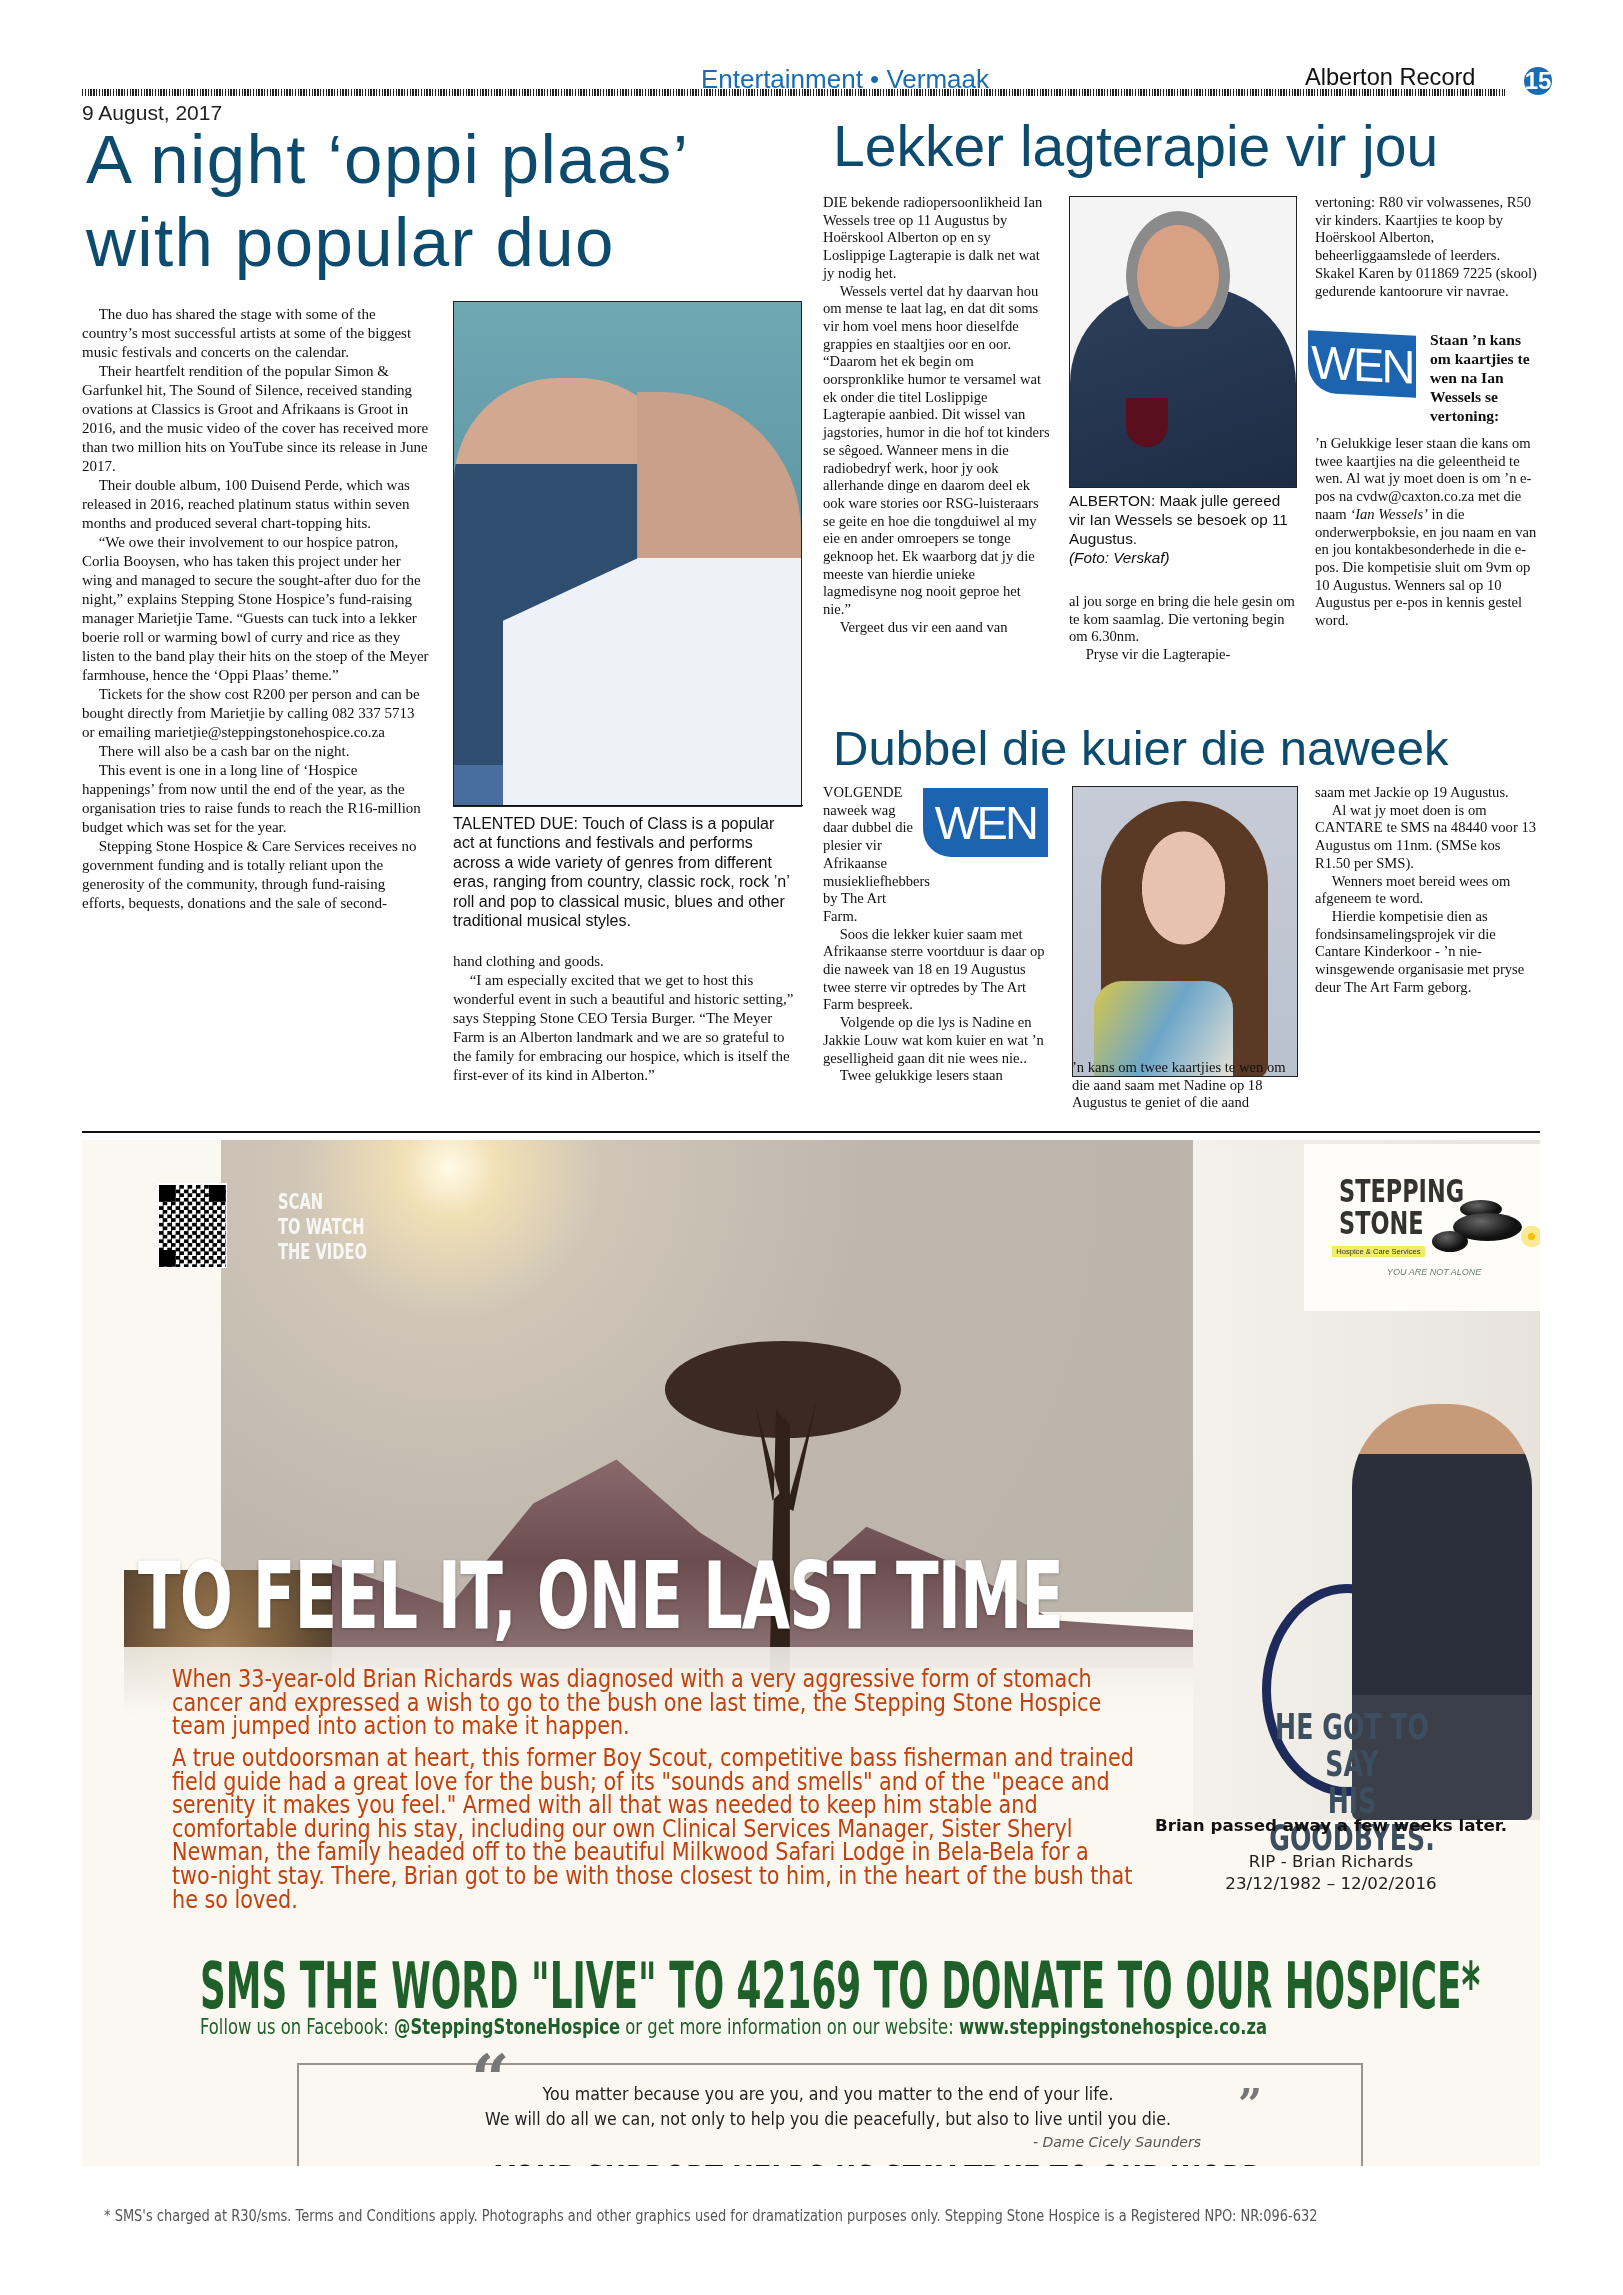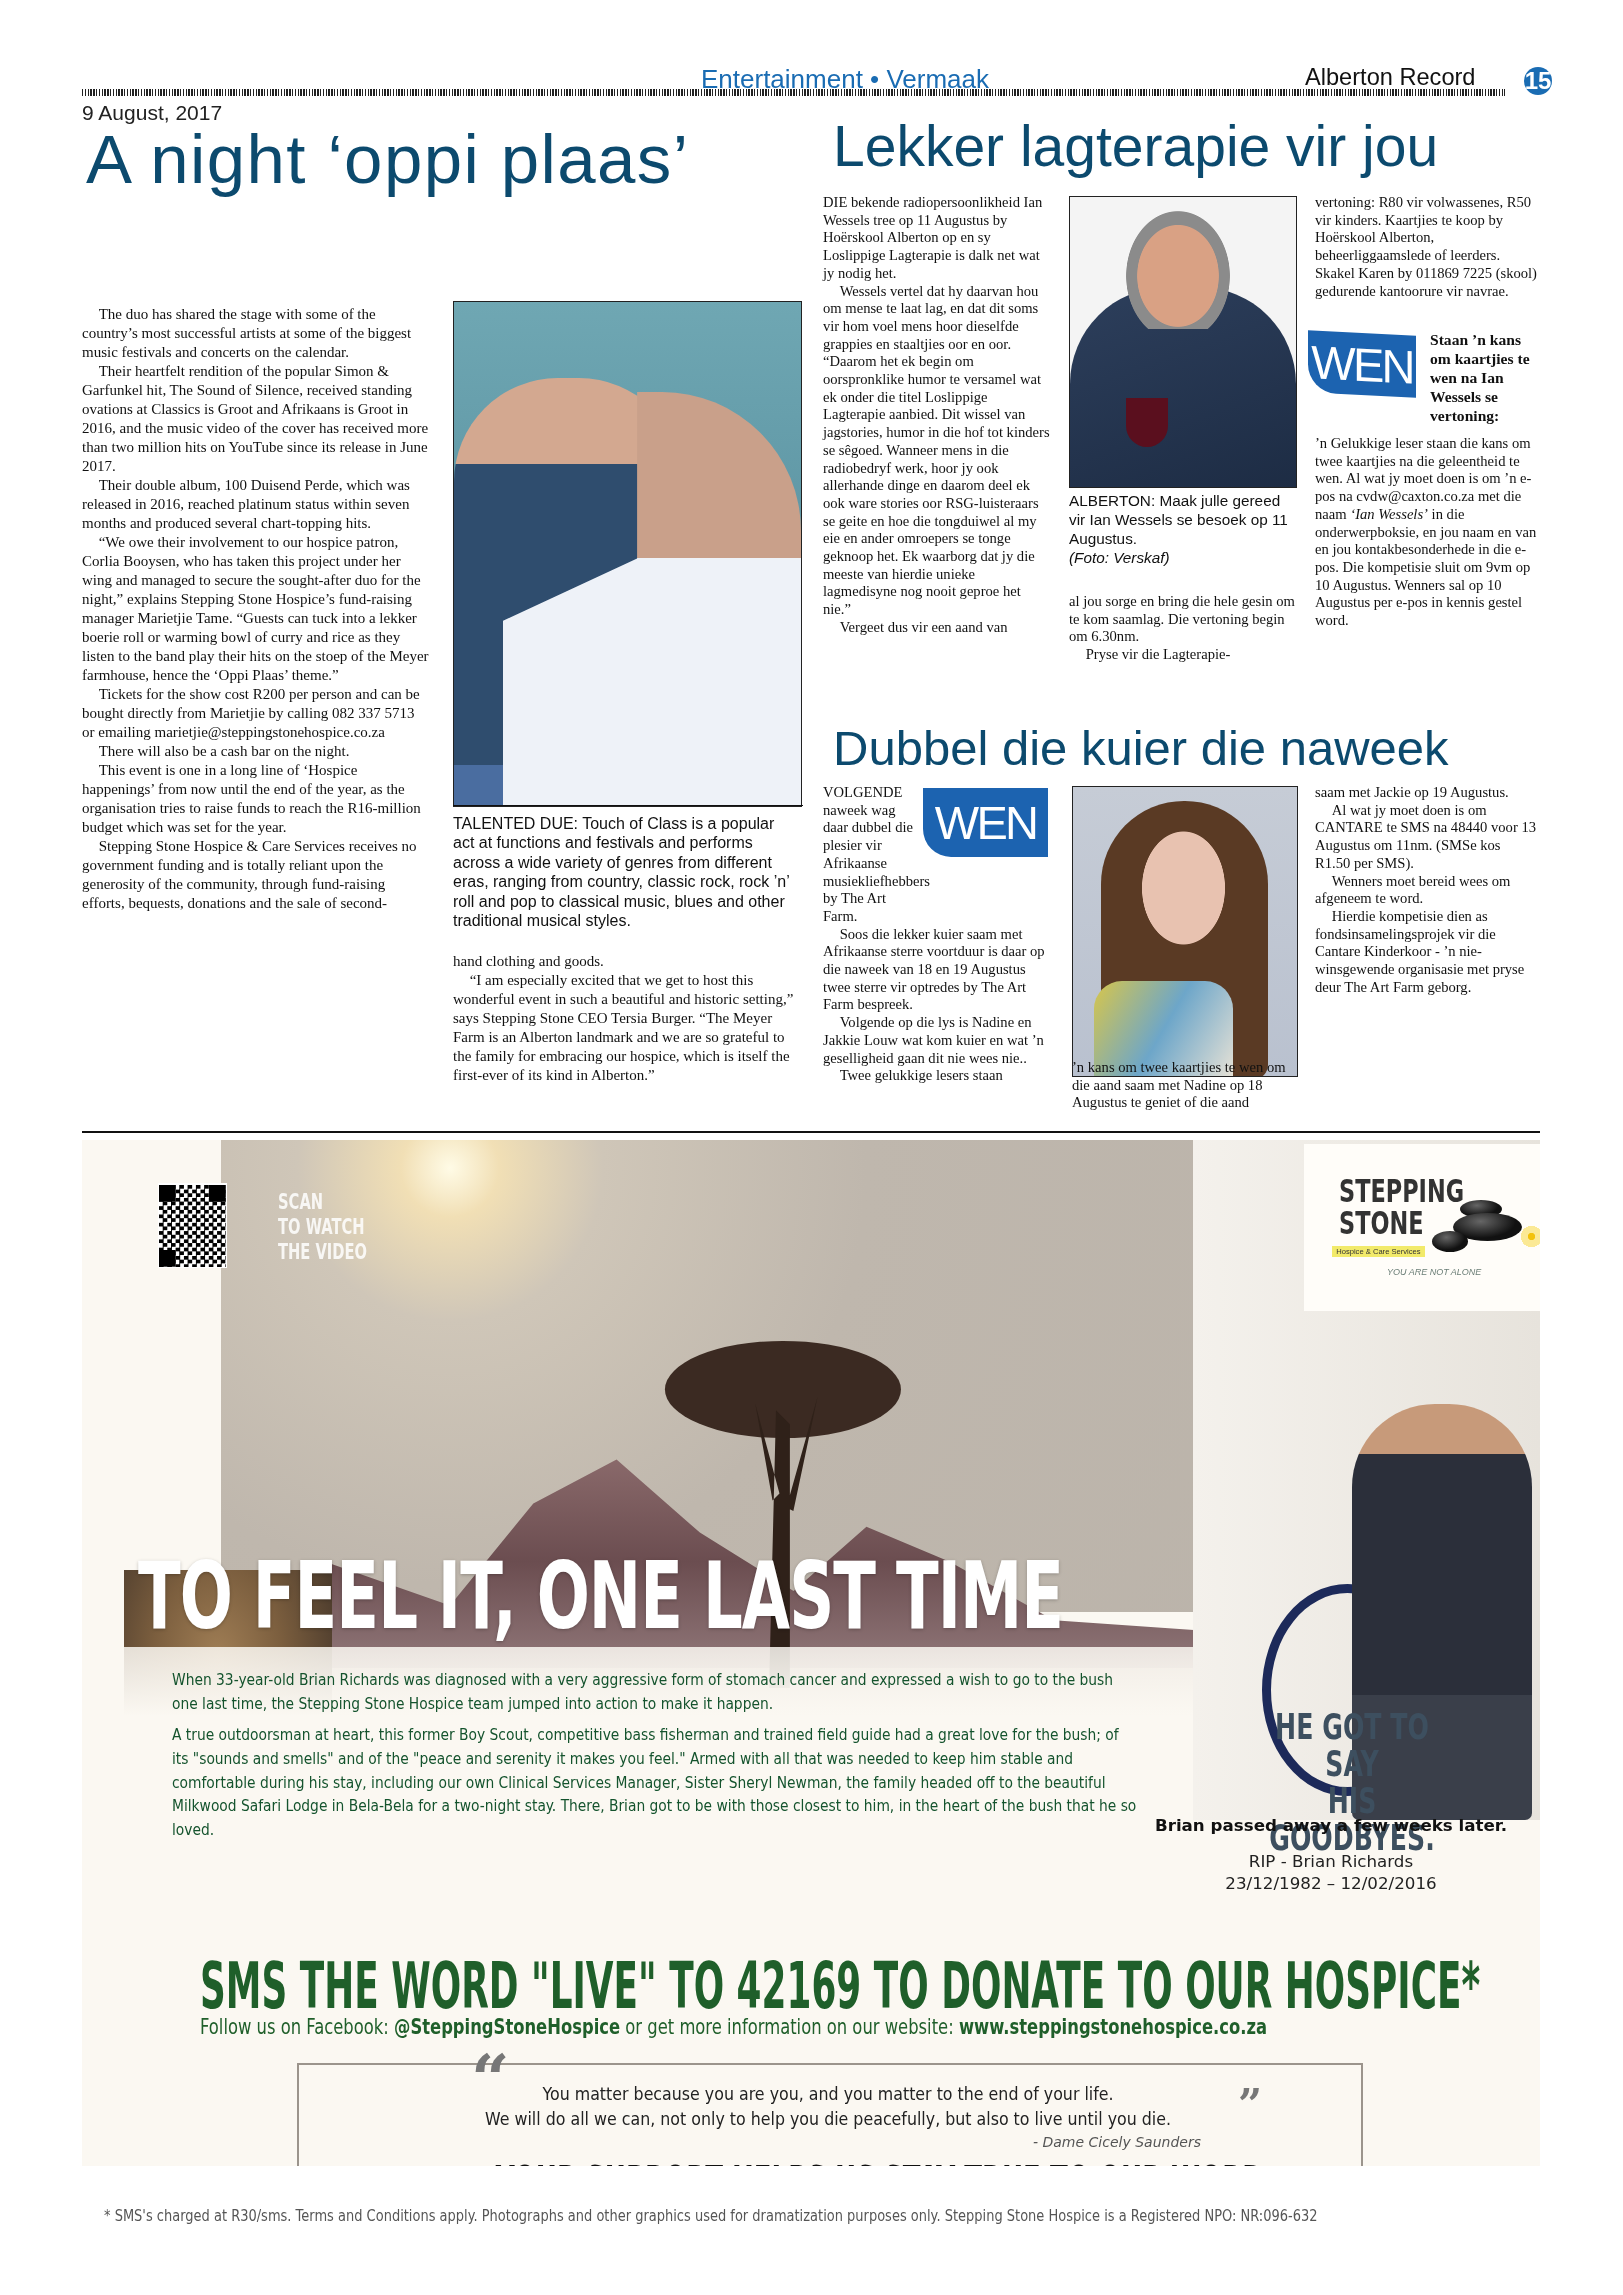--- a/index.html
+++ b/index.html
@@ -45,21 +45,21 @@
     repeating-conic-gradient(#000 0 25%,#fff 0 50%) 0 0/8.3px 8.3px;}
   .scan{left:196px;top:50px;font-family:"DejaVu Sans",sans-serif;font-weight:bold;font-size:21px;line-height:25px;color:rgba(255,255,255,0.85);transform:scaleX(0.7);transform-origin:left top;}
   .logo-box{left:1222px;top:3.5px;width:278px;height:167px;background:#fffdf9;}
   .logo-title{left:35px;top:31px;font-family:"DejaVu Sans",sans-serif;font-weight:bold;font-size:32px;line-height:32px;color:#333;transform:scaleX(0.7);transform-origin:left top;}
   .logo-sub{left:28px;top:102px;background:#f2ea6a;font-family:"Liberation Sans",sans-serif;font-size:7.6px;padding:1.4px 4.2px;color:#333;}
   .logo-tag{left:83px;top:123px;font-family:"Liberation Sans",sans-serif;font-style:italic;font-size:9px;color:#6a7d76;}
   .stone{border-radius:50%;background:radial-gradient(ellipse at 40% 30%,#666 0,#111 60%);}
   .flower{left:215px;top:80px;width:25px;height:25px;background:radial-gradient(circle,#f3c20c 0 20%,#fbe995 21% 60%,transparent 61%);}
   .ad-head{left:56px;top:403px;width:1069px;font-family:"DejaVu Sans",sans-serif;font-weight:bold;font-size:92px;color:#fff;white-space:nowrap;transform:scaleX(0.68);transform-origin:left top;letter-spacing:-1.4px;text-shadow:0 1.4px 4.2px rgba(0,0,0,0.25);}
   .story-bg{left:0;top:507px;width:1111px;height:229px;background:linear-gradient(180deg,rgba(251,248,242,0.85),#fbf8f2 30%);}
-  .story{left:90px;top:528px;width:1006px;font-family:"DejaVu Sans Condensed","DejaVu Sans",sans-serif;font-size:16px;line-height:23.6px;color:#14532d;}
+  .story{left:90px;top:528px;width:1006px;font-family:"DejaVu Sans Condensed","DejaVu Sans",sans-serif;font-size:24px;line-height:23.6px;color:#c2410c;}
   .story p{margin:0 0 8.3px 0;transform:scaleX(0.96);transform-origin:left top;}
   .goodbye{left:1124px;top:569px;width:292px;text-align:center;font-family:"DejaVu Sans",sans-serif;font-weight:bold;font-size:35px;line-height:37px;color:#3d4f5f;transform:scaleX(0.72);transform-origin:center top;}
   .passed{left:1041px;top:675px;width:416px;text-align:center;font-family:"DejaVu Sans",sans-serif;font-weight:bold;font-size:16.7px;color:#111;}
   .rip{left:1041px;top:710px;width:416px;text-align:center;font-family:"DejaVu Sans",sans-serif;font-size:16.7px;line-height:22px;color:#222;}
   .sms{left:118px;top:809px;width:1388px;font-family:"DejaVu Sans",sans-serif;font-weight:bold;font-size:64px;color:#1f5f2a;white-space:nowrap;transform:scaleX(0.56);transform-origin:left top;}
   .follow{left:118px;top:875px;width:1388px;font-family:"DejaVu Sans",sans-serif;font-size:21px;color:#1f5f2a;white-space:nowrap;transform:scaleX(0.78);transform-origin:left top;}
   .follow b{font-weight:bold;}
   .quote-box{left:215px;top:923px;width:1062px;height:111px;border:2.1px solid #9b948c;border-bottom:none;}
   .qmark{font-family:"DejaVu Serif",serif;font-weight:bold;font-size:67px;color:#777;line-height:1;}
   .quote{left:229px;top:941px;width:1034px;text-align:center;font-family:"DejaVu Sans",sans-serif;font-size:18px;line-height:25px;color:#222;transform:scaleX(0.88);transform-origin:center top;}
@@ -71,20 +71,21 @@
 <body>
 
 <div class="abs hdr-date">9 August, 2017</div>
 <div class="abs hdr-section">Entertainment • Vermaak</div>
 <div class="abs hdr-paper">Alberton Record</div>
 <div class="abs hdr-badge">15</div>
 <div class="abs hdr-rule"></div>
 
 <h1 class="abs h-big h1">
   <span>A night ‘oppi plaas’</span><br>
+  <span>with popular duo</span>
 </h1>
 
 <div class="abs col" style="left:82px;top:305px;width:347px;">
   <p>The duo has shared the stage with some of the country’s most successful artists at some of the biggest music festivals and concerts on the calendar.</p>
   <p>Their heartfelt rendition of the popular Simon &amp; Garfunkel hit, The Sound of Silence, received standing ovations at Classics is Groot and Afrikaans is Groot in 2016, and the music video of the cover has received more than two million hits on YouTube since its release in June 2017.</p>
   <p>Their double album, 100 Duisend Perde, which was released in 2016, reached platinum status within seven months and produced several chart-topping hits.</p>
   <p>“We owe their involvement to our hospice patron, Corlia Booysen, who has taken this project under her wing and managed to secure the sought-after duo for the night,” explains Stepping Stone Hospice’s fund-raising manager Marietjie Tame. “Guests can tuck into a lekker boerie roll or warming bowl of curry and rice as they listen to the band play their hits on the stoep of the Meyer farmhouse, hence the ‘Oppi Plaas’ theme.”</p>
   <p>Tickets for the show cost R200 per person and can be bought directly from Marietjie by calling 082 337 5713 or emailing marietjie@steppingstonehospice.co.za</p>
   <p>There will also be a cash bar on the night.</p>
   <p>This event is one in a long line of ‘Hospice happenings’ from now until the end of the year, as the organisation tries to raise funds to reach the R16-million budget which was set for the year.</p>

